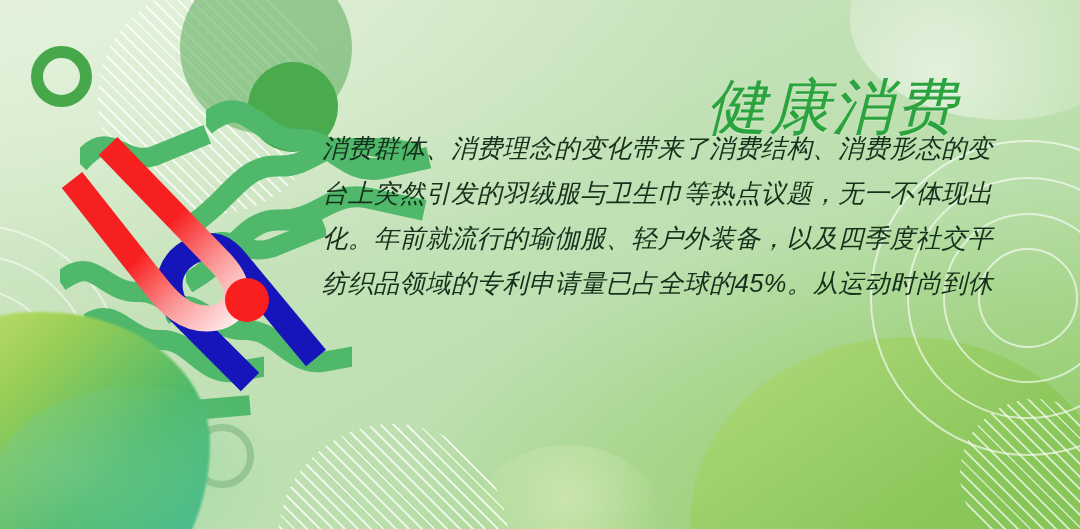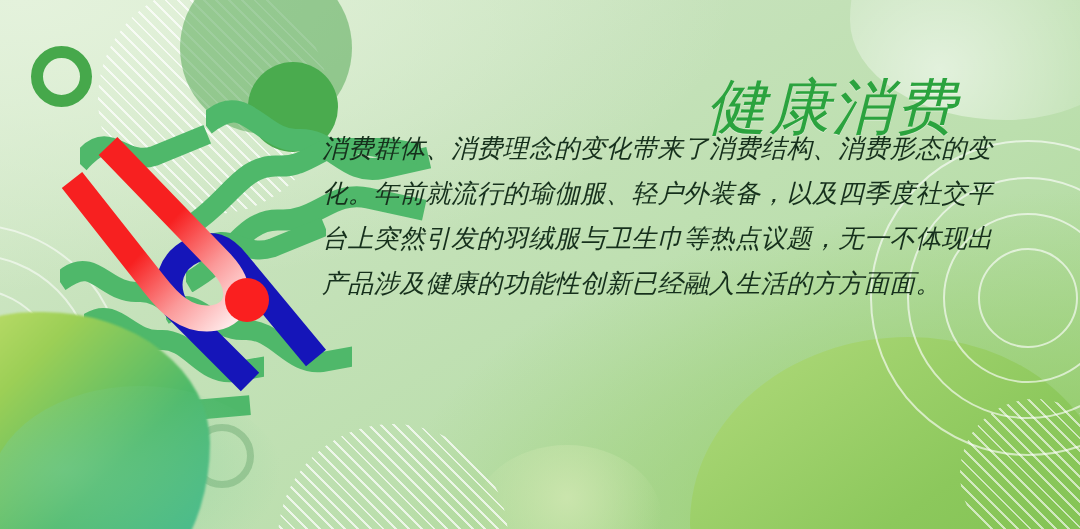--- a/index.html
+++ b/index.html
@@ -276,18 +276,18 @@
     <div class="shape" id="dot-red"></div>
 
     <div class="shape" id="blob-bottom-left"></div>
     <div class="shape" id="blob-bottom-left-soft"></div>
   </div>
 
   <h1 id="title">健康消费</h1>
 
   <div id="body-copy">
     <p>消费群体、消费理念的变化带来了消费结构、消费形态的变</p>
+    <p>台上突然引发的羽绒服与卫生巾等热点议题，无一不体现出</p>
     <p>化。年前就流行的瑜伽服、轻户外装备，以及四季度社交平</p>
-    <p>台上突然引发的羽绒服与卫生巾等热点议题，无一不体现出</p>
-    <p>产品涉及健康的功能性创新已经融入生活的方方面面。</p>
+    <p>纺织品领域的专利申请量已占全球的45%。从运动时尚到休</p>
   </div>
 
 </div>
 
 </body></html>

